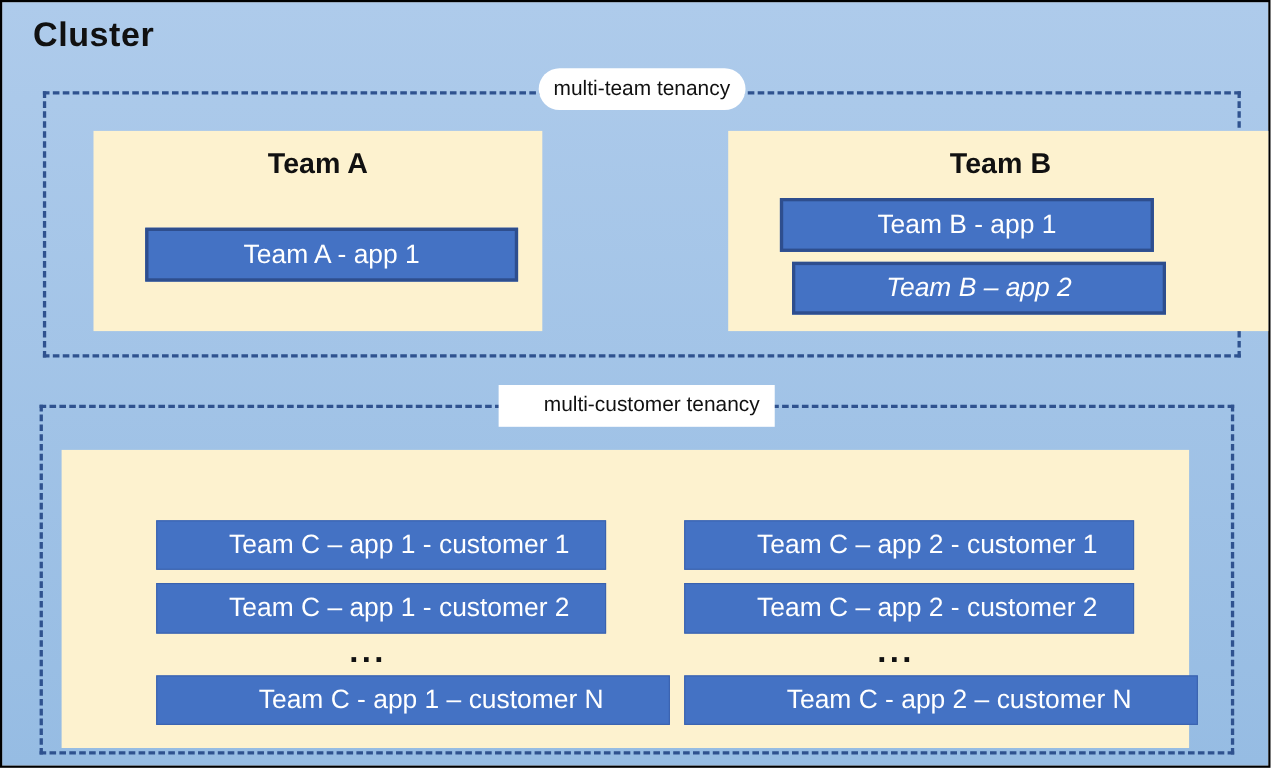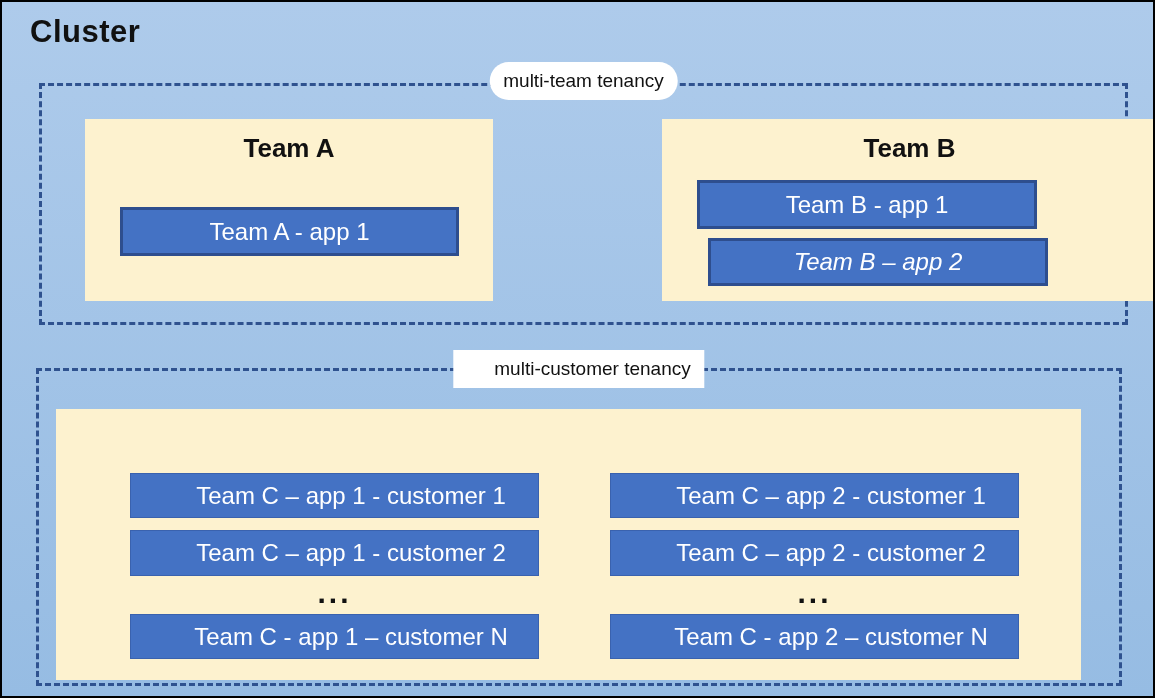--- a/index.html
+++ b/index.html
@@ -82,20 +82,21 @@
     position:absolute;
     box-sizing:border-box;
     background:var(--app-fill);
     color:#ffffff;
     font-size:24px;
     text-align:center;
     display:flex;
     align-items:center;
     justify-content:center;
     white-space:nowrap;
+    margin-left:12px;
   }
   .team-a .app, .team-b .app{
     border:3px solid var(--app-border);
   }
   .team-c .app{
     border:1px solid #3a62ae;
     padding-left:33px;
   }
   .app-a1{left:35px;top:88px;width:339px;height:49px;}
   .app-b1{left:35px;top:61px;width:340px;height:49px;}
@@ -103,21 +104,21 @@
   .app-col{
     position:absolute;
     top:64px;
     width:409px;
     height:186px;
   }
   .col-1{left:74px;}
   .col-2{left:554px;}
   .app-col .row-1{left:0;top:0;width:409px;height:45px;}
   .app-col .row-2{left:0;top:57px;width:409px;height:46px;}
-  .app-col .row-n{left:0;top:141px;width:409px;height:45px;}
+  .app-col .row-n{left:0;top:141px;width:467px;height:45px;}
   .ellipsis{
     position:absolute;
     left:0;right:0;
     top:103px;
     height:38px;
     text-align:center;
     font-size:30px;
     font-weight:700;
     color:#111;
     letter-spacing:3px;

